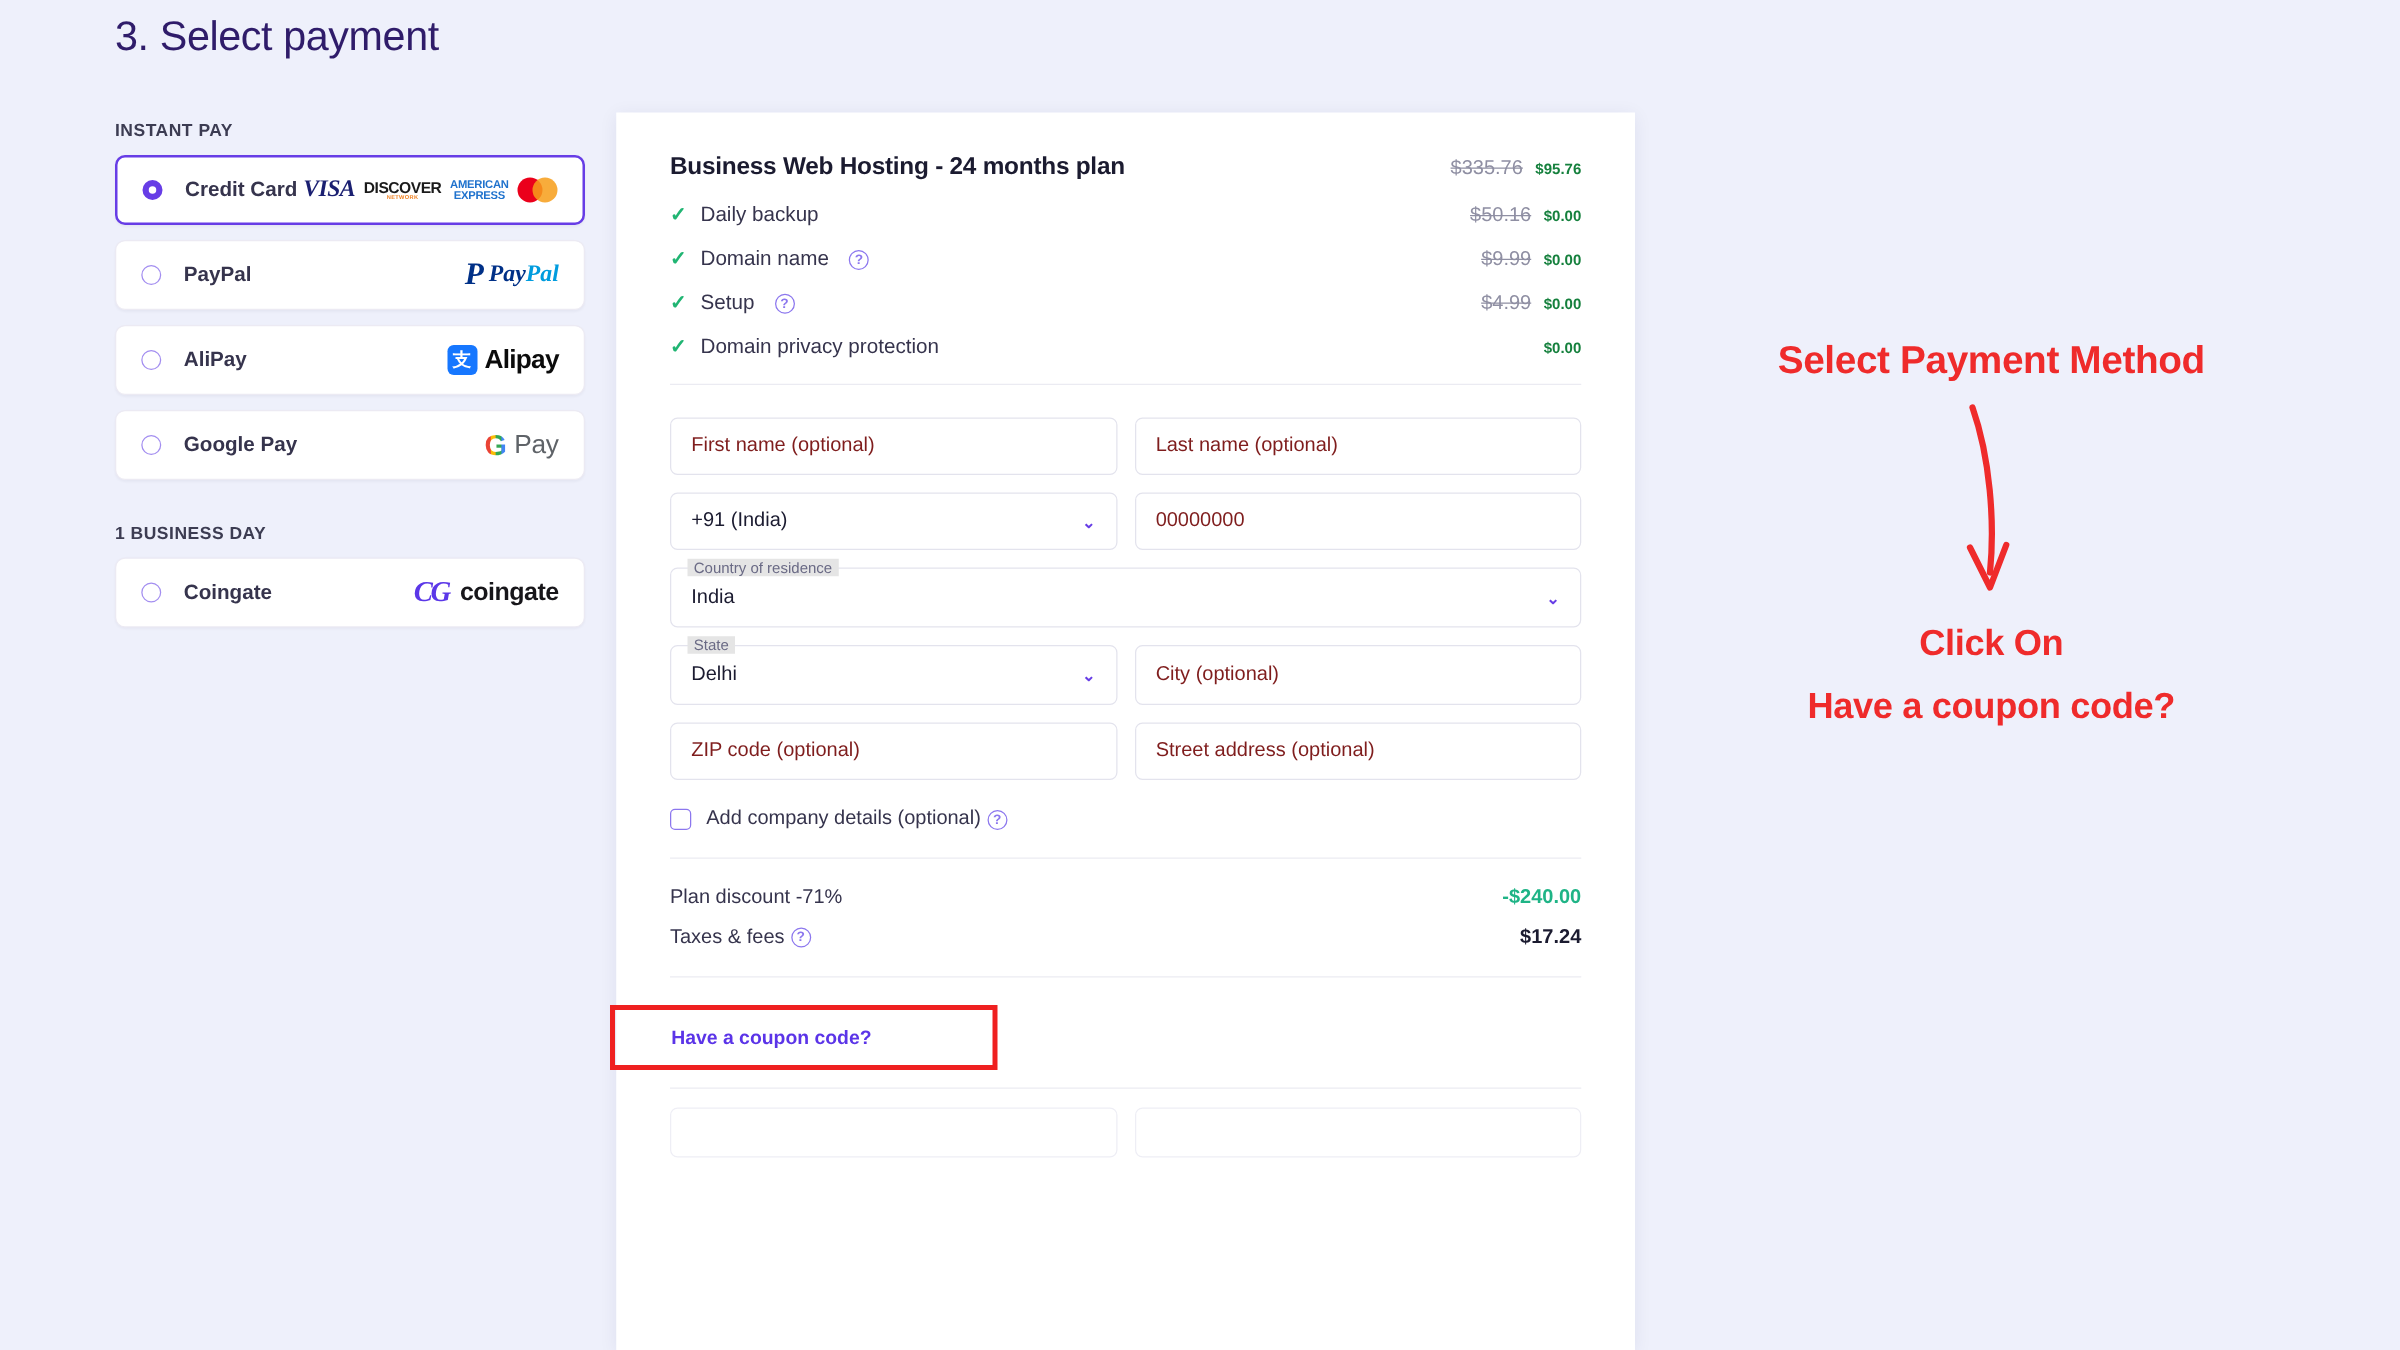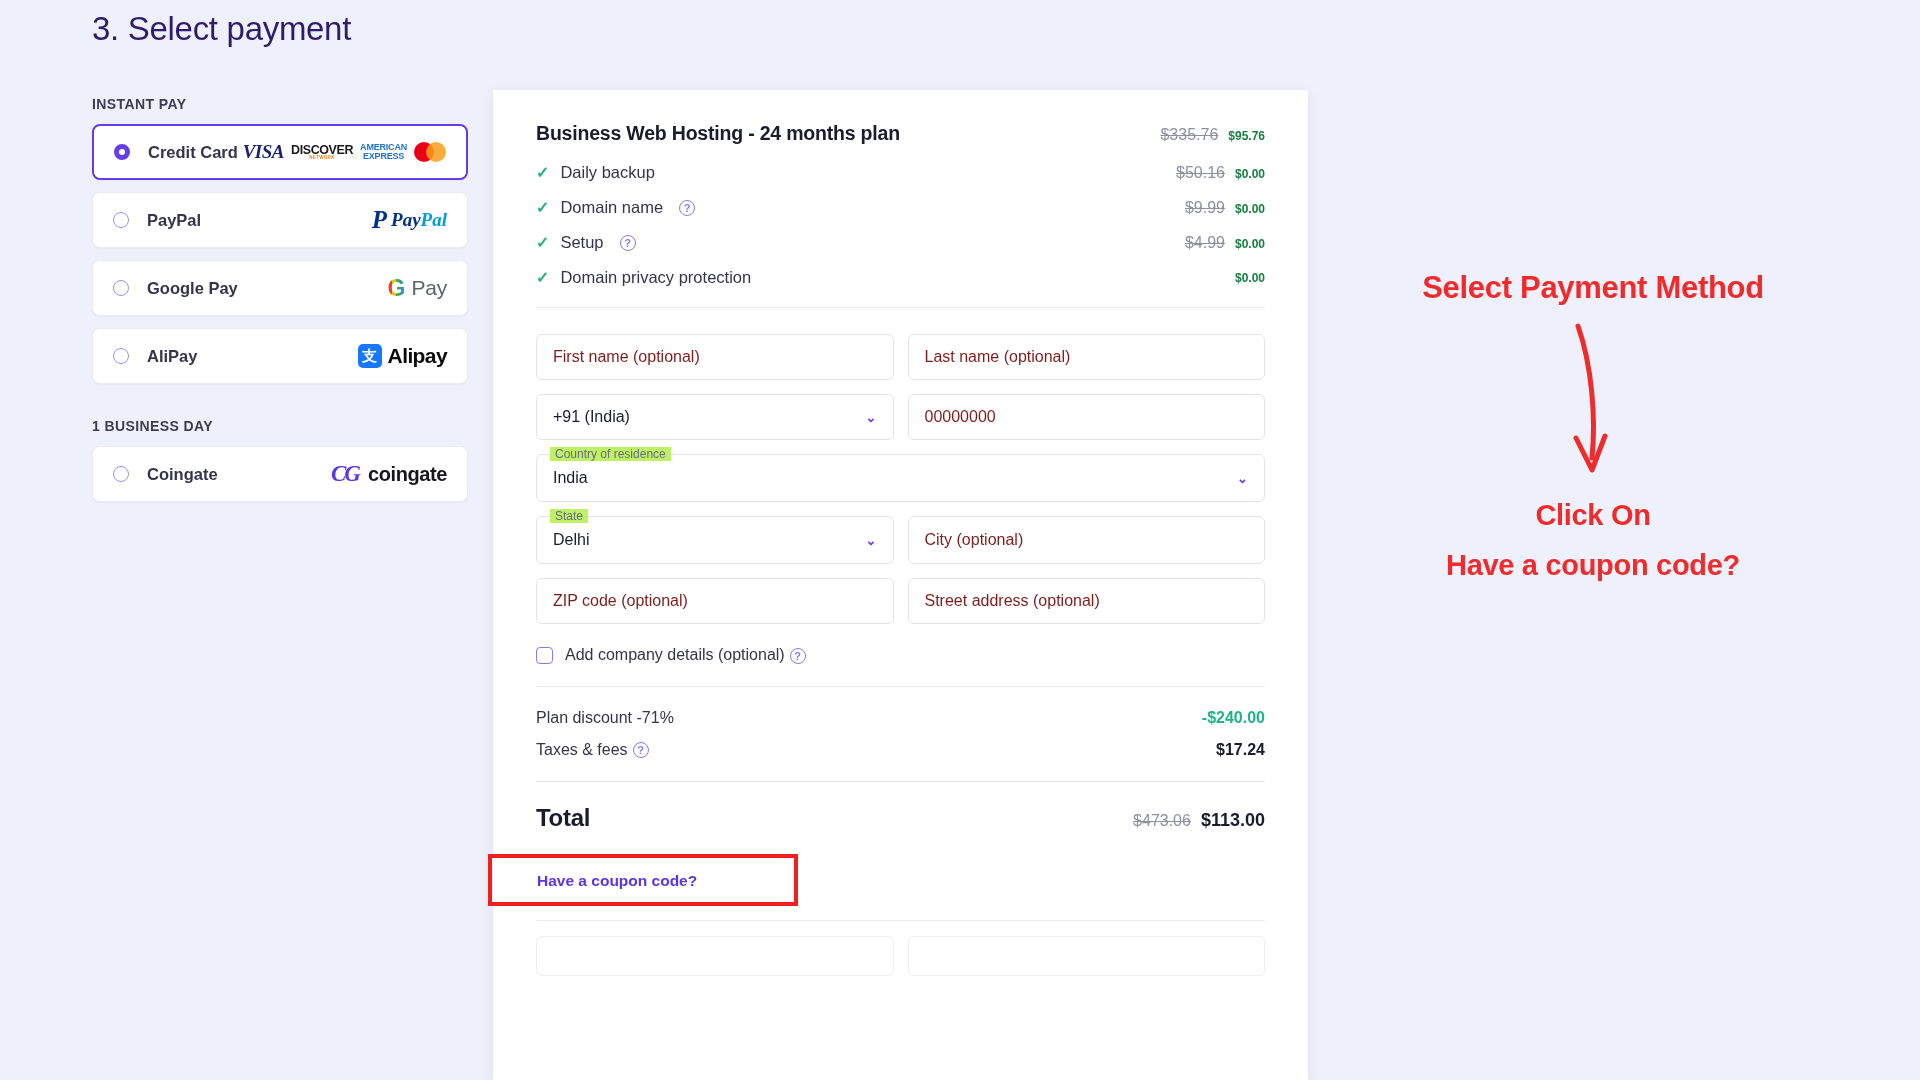--- a/index.html
+++ b/index.html
@@ -108,21 +108,21 @@
   .field {
     position: relative; flex:1; height: 46px; border:1px solid #e3e3ed;
     border-radius: 6px; display:flex; align-items:center; padding: 0 16px;
     background:#fff;
   }
   .ph { font-size: 16px; color:#7f1d1d; }
   .val { font-size: 16px; color: #1b1b30; }
   .chev { margin-left:auto; color:#673de6; font-size: 13px; font-weight: bold; }
   .field.outlined { border:1px solid #e3e3ed; height: 48px; }
   .flabel {
-    position:absolute; top:-8px; left: 13px; background:#bef264; padding: 0 5px;
+    position:absolute; top:-8px; left: 13px; background:#e5e5e5; padding: 0 5px;
     font-size: 12px; color:#6a6a85;
   }
   .row-full { margin-bottom: 14px; }
 
   .cbrow { display:flex; align-items:flex-end; margin-top: 22px; }
   .cbox { width:17px; height:17px; border:1.6px solid #8c77ee; border-radius:4px; margin-right: 12px; }
   .cbtext { font-size: 16px; color:#36344d; }
 
   .sum-row { display:flex; align-items:flex-end; justify-content:space-between; margin-bottom: 14px; }
   .sum-label { font-size: 16px; color:#36344d; display:flex; align-items:center; }
@@ -195,36 +195,36 @@
       <span class="pay-logos">
         <span class="paypal">
           <span class="pp-mark">P</span>
           <span class="pp-text"><span class="a">Pay</span><span class="b">Pal</span></span>
         </span>
       </span>
     </div>
 
     <div class="pay-option">
       <span class="radio"></span>
+      <span class="pay-name">AliPay</span>
+      <span class="pay-logos">
+        <span class="alipay">
+          <span class="ali-sq">支</span>
+          <span class="ali-text">Alipay</span>
+        </span>
+      </span>
+    </div>
+
+    <div class="pay-option">
+      <span class="radio"></span>
       <span class="pay-name">Google Pay</span>
       <span class="pay-logos">
         <span class="gpay">
           <span class="g-logo">G</span>
           <span class="g-pay-text">Pay</span>
-        </span>
-      </span>
-    </div>
-
-    <div class="pay-option">
-      <span class="radio"></span>
-      <span class="pay-name">AliPay</span>
-      <span class="pay-logos">
-        <span class="alipay">
-          <span class="ali-sq">支</span>
-          <span class="ali-text">Alipay</span>
         </span>
       </span>
     </div>
 
     <div class="group-label second">1 BUSINESS DAY</div>
 
     <div class="pay-option">
       <span class="radio"></span>
       <span class="pay-name">Coingate</span>
       <span class="pay-logos">
@@ -355,27 +355,20 @@
       <div class="sum-row">
         <span class="sum-label">
           <span>Taxes &amp; fees</span>
           <span class="qmark">?</span>
         </span>
         <span class="sum-val">$17.24</span>
       </div>
 
       <div class="divider tight"></div>
 
-      <div class="total-row">
-        <span class="total-label">Total</span>
-        <span class="price-cell">
-          <span class="total-old">$473.06</span>
-          <span class="total-new">$113.00</span>
-        </span>
-      </div>
 
       <div class="coupon-wrap">
         <span class="coupon-box"></span>
         <span class="coupon-link">Have a coupon code?</span>
         <span class="bottom-divider"></span>
         <span class="ghost-row">
           <span class="ghost"></span>
           <span class="ghost"></span>
         </span>
       </div>

